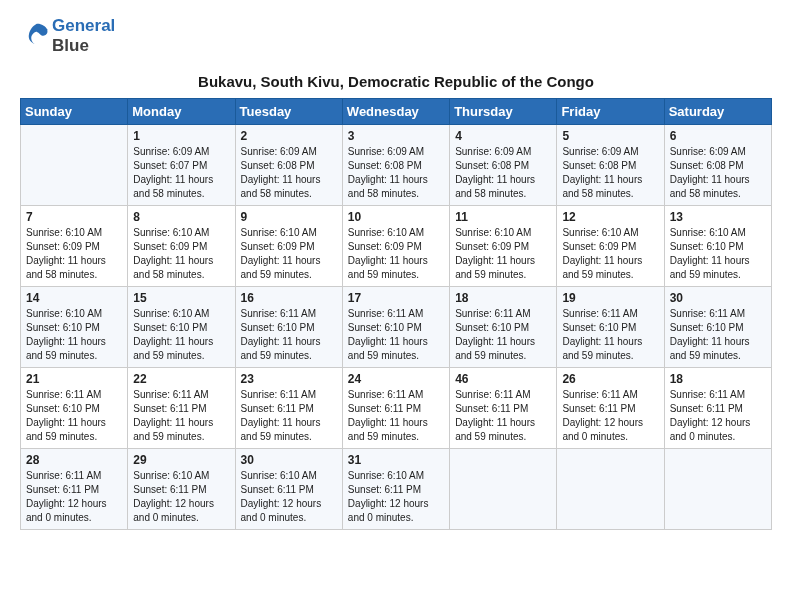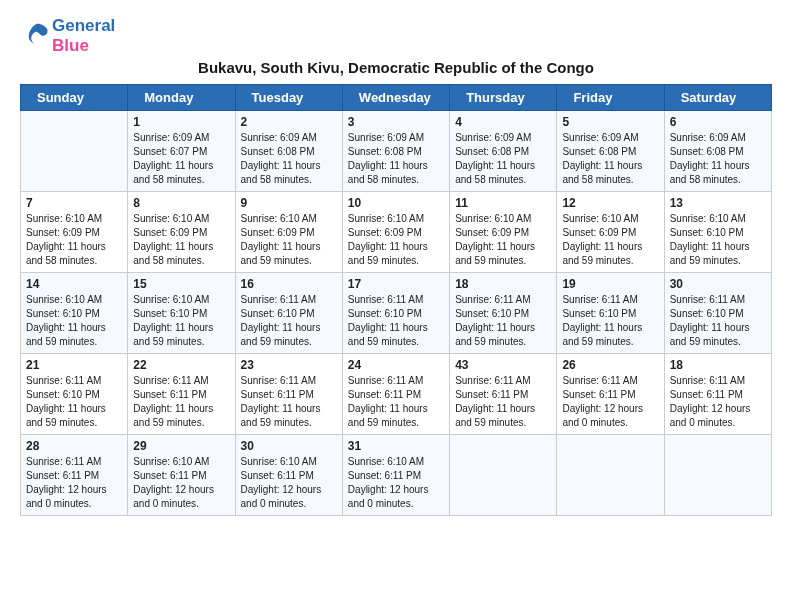--- a/index.html
+++ b/index.html
@@ -7,21 +7,21 @@
       font-family: Arial, sans-serif;
       background: #fff;
       width: 792px;
       min-height: 612px;
       padding: 16px 20px;
     }
     .header {
       display: flex;
       justify-content: space-between;
       align-items: flex-start;
-      margin-bottom: 4px;
+      margin-bottom: 18px;
     }
     .logo {
       display: flex;
       align-items: center;
       gap: 2px;
     }
     .logo-bird {
       width: 28px;
       height: 28px;
       margin-left: 2px;
@@ -42,21 +42,21 @@
     }
     table {
       width: 100%;
       border-collapse: collapse;
       table-layout: fixed;
     }
     thead tr th {
       background-color: #2a6db5;
       color: #fff;
       text-align: left;
-      padding: 5px 16px;
+      padding: 5px 4px;
       font-size: 13px;
       font-weight: bold;
       border: 1px solid #1a5a9a;
     }
     tbody tr td {
       border: 1px solid #ccc;
       vertical-align: top;
       padding: 4px 5px;
       font-size: 10px;
       color: #222;
@@ -85,21 +85,21 @@
 <div class="header">
   <div class="logo">
     <div>
       <svg class="logo-bird" viewBox="0 0 40 36" xmlns="http://www.w3.org/2000/svg">
         <path d="M20 4 C24 2, 34 6, 36 12 C38 18, 32 22, 28 20 C26 19, 24 16, 22 15 C20 14, 16 16, 14 20 C12 24, 14 30, 18 32 C14 31, 8 26, 10 18 C11 12, 16 6, 20 4Z" fill="#2a6db5"></path>
         <path d="M22 15 C25 12, 32 10, 36 12" fill="none" stroke="#2a6db5" stroke-width="2"></path>
       </svg>
     </div>
     <div>
       <div style="font-size:17px;font-weight:bold;color:#1a1a1a;line-height:1.15;"><span style="color:#2a6db5;">General</span></div>
-      <div style="font-size:17px;font-weight:bold;color:#ec4899;line-height:1.15;">Blue</div>
+      <div style="font-size:17px;font-weight:bold;color:#404040;line-height:1.15;">Blue</div>
     </div>
   </div>
 </div>
 
 <div class="subtitle">Bukavu, South Kivu, Democratic Republic of the Congo</div>
 
 <table>
   <thead>
     <tr>
     <th>Sunday</th>
@@ -258,21 +258,21 @@
 Sunset: 6:11 PM
 Daylight: 11 hours and 59 minutes.</div>
         </td>
         <td>
           <span class="day-number">24</span>
           <div class="day-info" style="white-space: pre-line;">Sunrise: 6:11 AM
 Sunset: 6:11 PM
 Daylight: 11 hours and 59 minutes.</div>
         </td>
         <td>
-          <span class="day-number">43</span>
+          <span class="day-number">46</span>
           <div class="day-info" style="white-space: pre-line;">Sunrise: 6:11 AM
 Sunset: 6:11 PM
 Daylight: 11 hours and 59 minutes.</div>
         </td>
         <td>
           <span class="day-number">26</span>
           <div class="day-info" style="white-space: pre-line;">Sunrise: 6:11 AM
 Sunset: 6:11 PM
 Daylight: 12 hours and 0 minutes.</div>
         </td>

